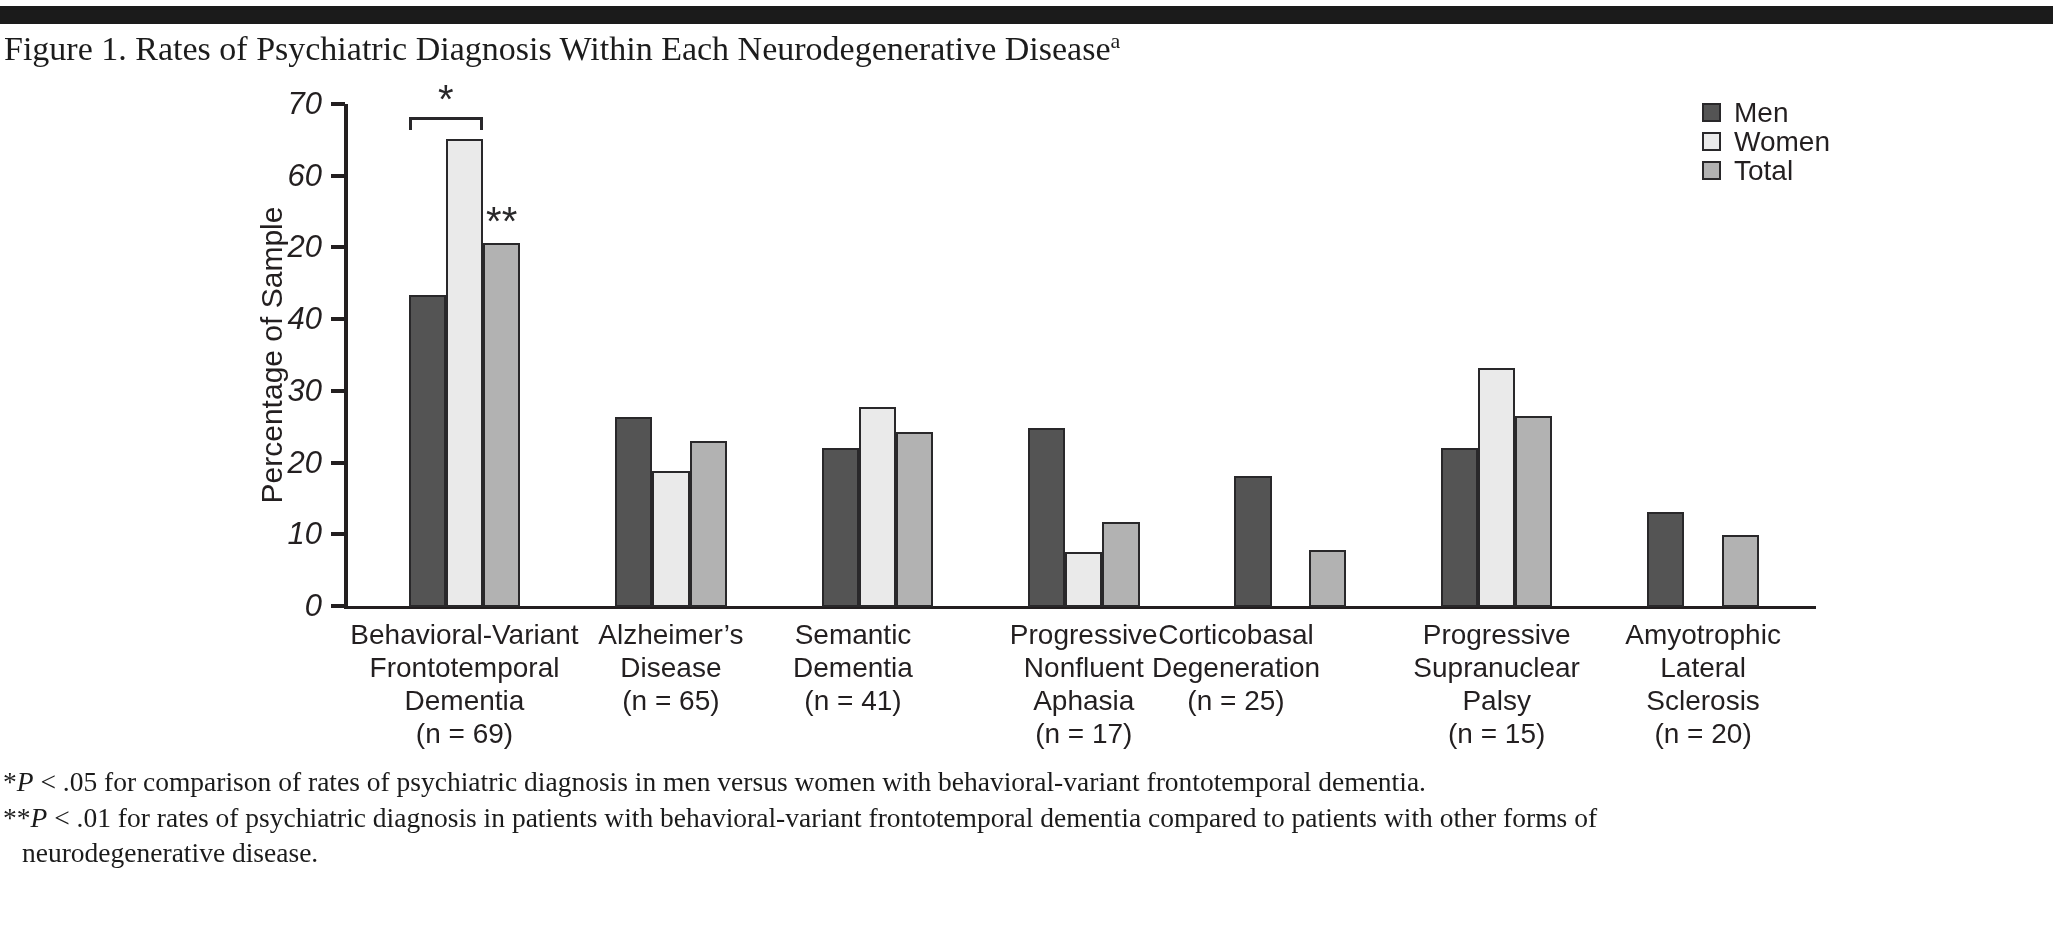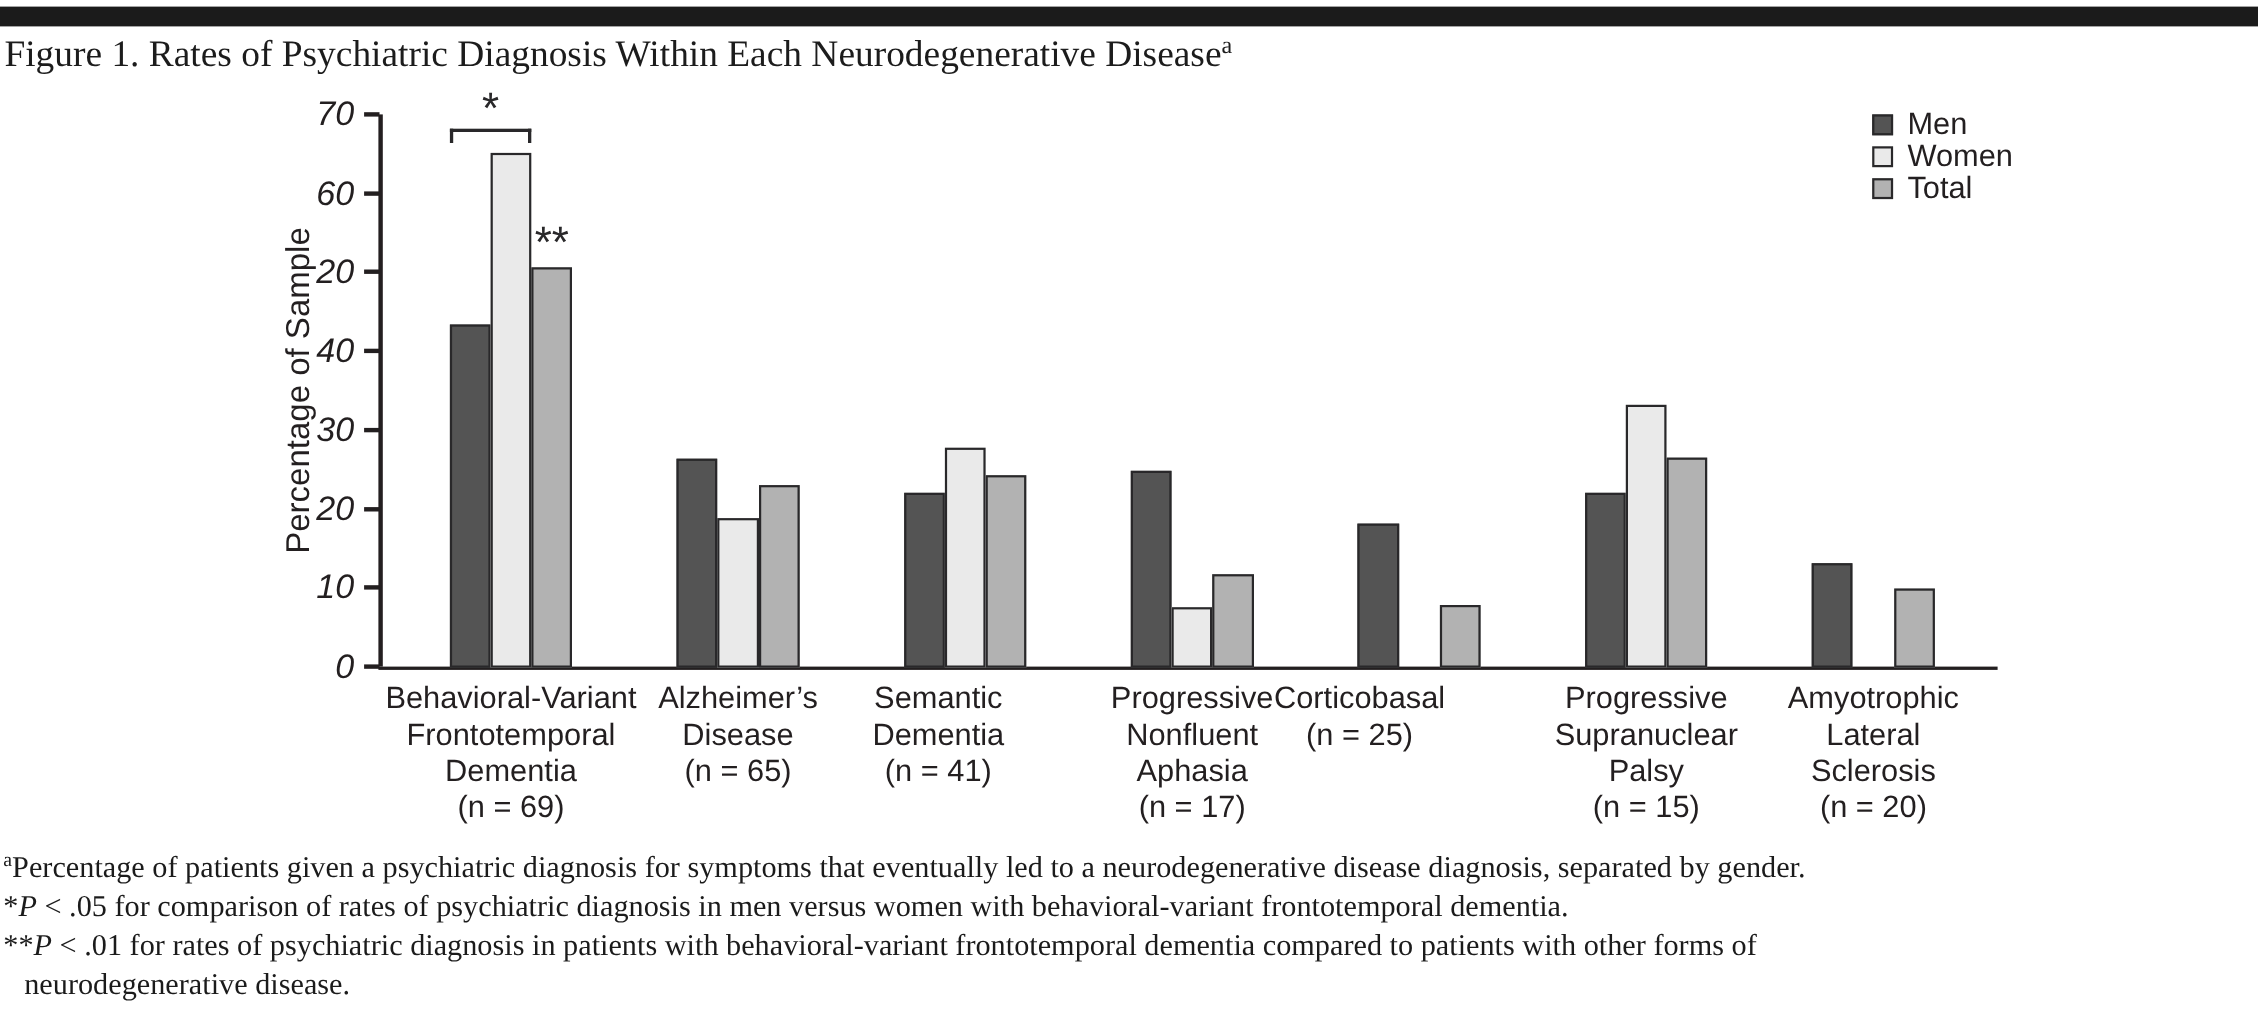--- a/index.html
+++ b/index.html
@@ -13,21 +13,21 @@
   #y-axis-line{position:absolute;left:344px;top:104px;width:4px;height:502px;background:#231f20;}
   #x-axis-line{position:absolute;left:344px;top:606px;width:1472px;height:3px;background:#231f20;}
   .ytick{position:absolute;width:14px;height:4px;background:#231f20;left:331px;}
   .ytick-label{position:absolute;width:90px;text-align:right;font-size:31px;left:232px;height:34px;line-height:34px;font-style:italic;}
   #y-axis-title{position:absolute;left:272px;top:355px;transform:translate(-50%,-50%) rotate(-90deg);
         white-space:nowrap;font-size:30px;}
   .bar{position:absolute;box-sizing:border-box;border:2px solid #29282a;}
   .cat-label{position:absolute;top:618px;width:260px;text-align:center;font-size:28px;line-height:33px;}
   
   #legend{position:absolute;left:1702px;top:103px;}
-  .legend-row{display:flex;align-items:flex-end;margin-bottom:9px;height:20px;}
+  .legend-row{display:flex;align-items:flex-start;margin-bottom:9px;height:20px;}
   .legend-swatch{width:19px;height:19px;box-sizing:border-box;border:2.5px solid #29282a;margin-right:13px;}
   .legend-label{font-size:28px;line-height:20px;}
   
   #sig-bracket{position:absolute;box-sizing:border-box;border-top:3px solid #29282a;
         border-left:3px solid #29282a;border-right:3px solid #29282a;}
   .sig-star{position:absolute;text-align:center;font-size:40px;color:#29282a;}
   
   #footnotes{position:absolute;left:3px;top:764px;width:2040px;font-size:27.5px;line-height:35.5px;color:#1b1b1b;}
   #footnotes sup{font-size:18px;}
   #footnotes .ital{font-style:italic;}
@@ -102,20 +102,21 @@
           <div>(n = 41)</div>
         </div>
         <div class="cat-label" style="left: 953.79px;">
           <div>Progressive</div>
           <div>Nonfluent</div>
           <div>Aphasia</div>
           <div>(n = 17)</div>
         </div>
         <div class="cat-label" style="left: 1106px;">
           <div>Corticobasal</div>
+          <div>Degeneration</div>
           <div>(n = 25)</div>
         </div>
         <div class="cat-label" style="left: 1366.65px;">
           <div>Progressive</div>
           <div>Supranuclear</div>
           <div>Palsy</div>
           <div>(n = 15)</div>
         </div>
         <div class="cat-label" style="left: 1573.08px;">
           <div>Amyotrophic</div>
@@ -139,18 +140,17 @@
           <div class="legend-label">Women</div>
         </div>
         <div class="legend-row">
           <div class="legend-swatch" style="background: rgb(178, 178, 178);"></div>
           <div class="legend-label">Total</div>
         </div>
       </div>
   </div>
 
   <div id="footnotes" class="serif">
-    <div><sup>a</sup><span>Percentage of patients given a psychiatric diagnosis for symptoms that eventually led to a neurodegenerative disease diagnosis, separated by gender.</span></div>
     <div><span>*</span><span class="ital">P</span><span> &lt; .05 for comparison of rates of psychiatric diagnosis in men versus women with behavioral-variant frontotemporal dementia.</span></div>
     <div><span>**</span><span class="ital">P</span><span> &lt; .01 for rates of psychiatric diagnosis in patients with behavioral-variant frontotemporal dementia compared to patients with other forms of</span></div>
     <div class="fn-indent">neurodegenerative disease.</div>
   </div>
 </div>
 
 </body></html>

